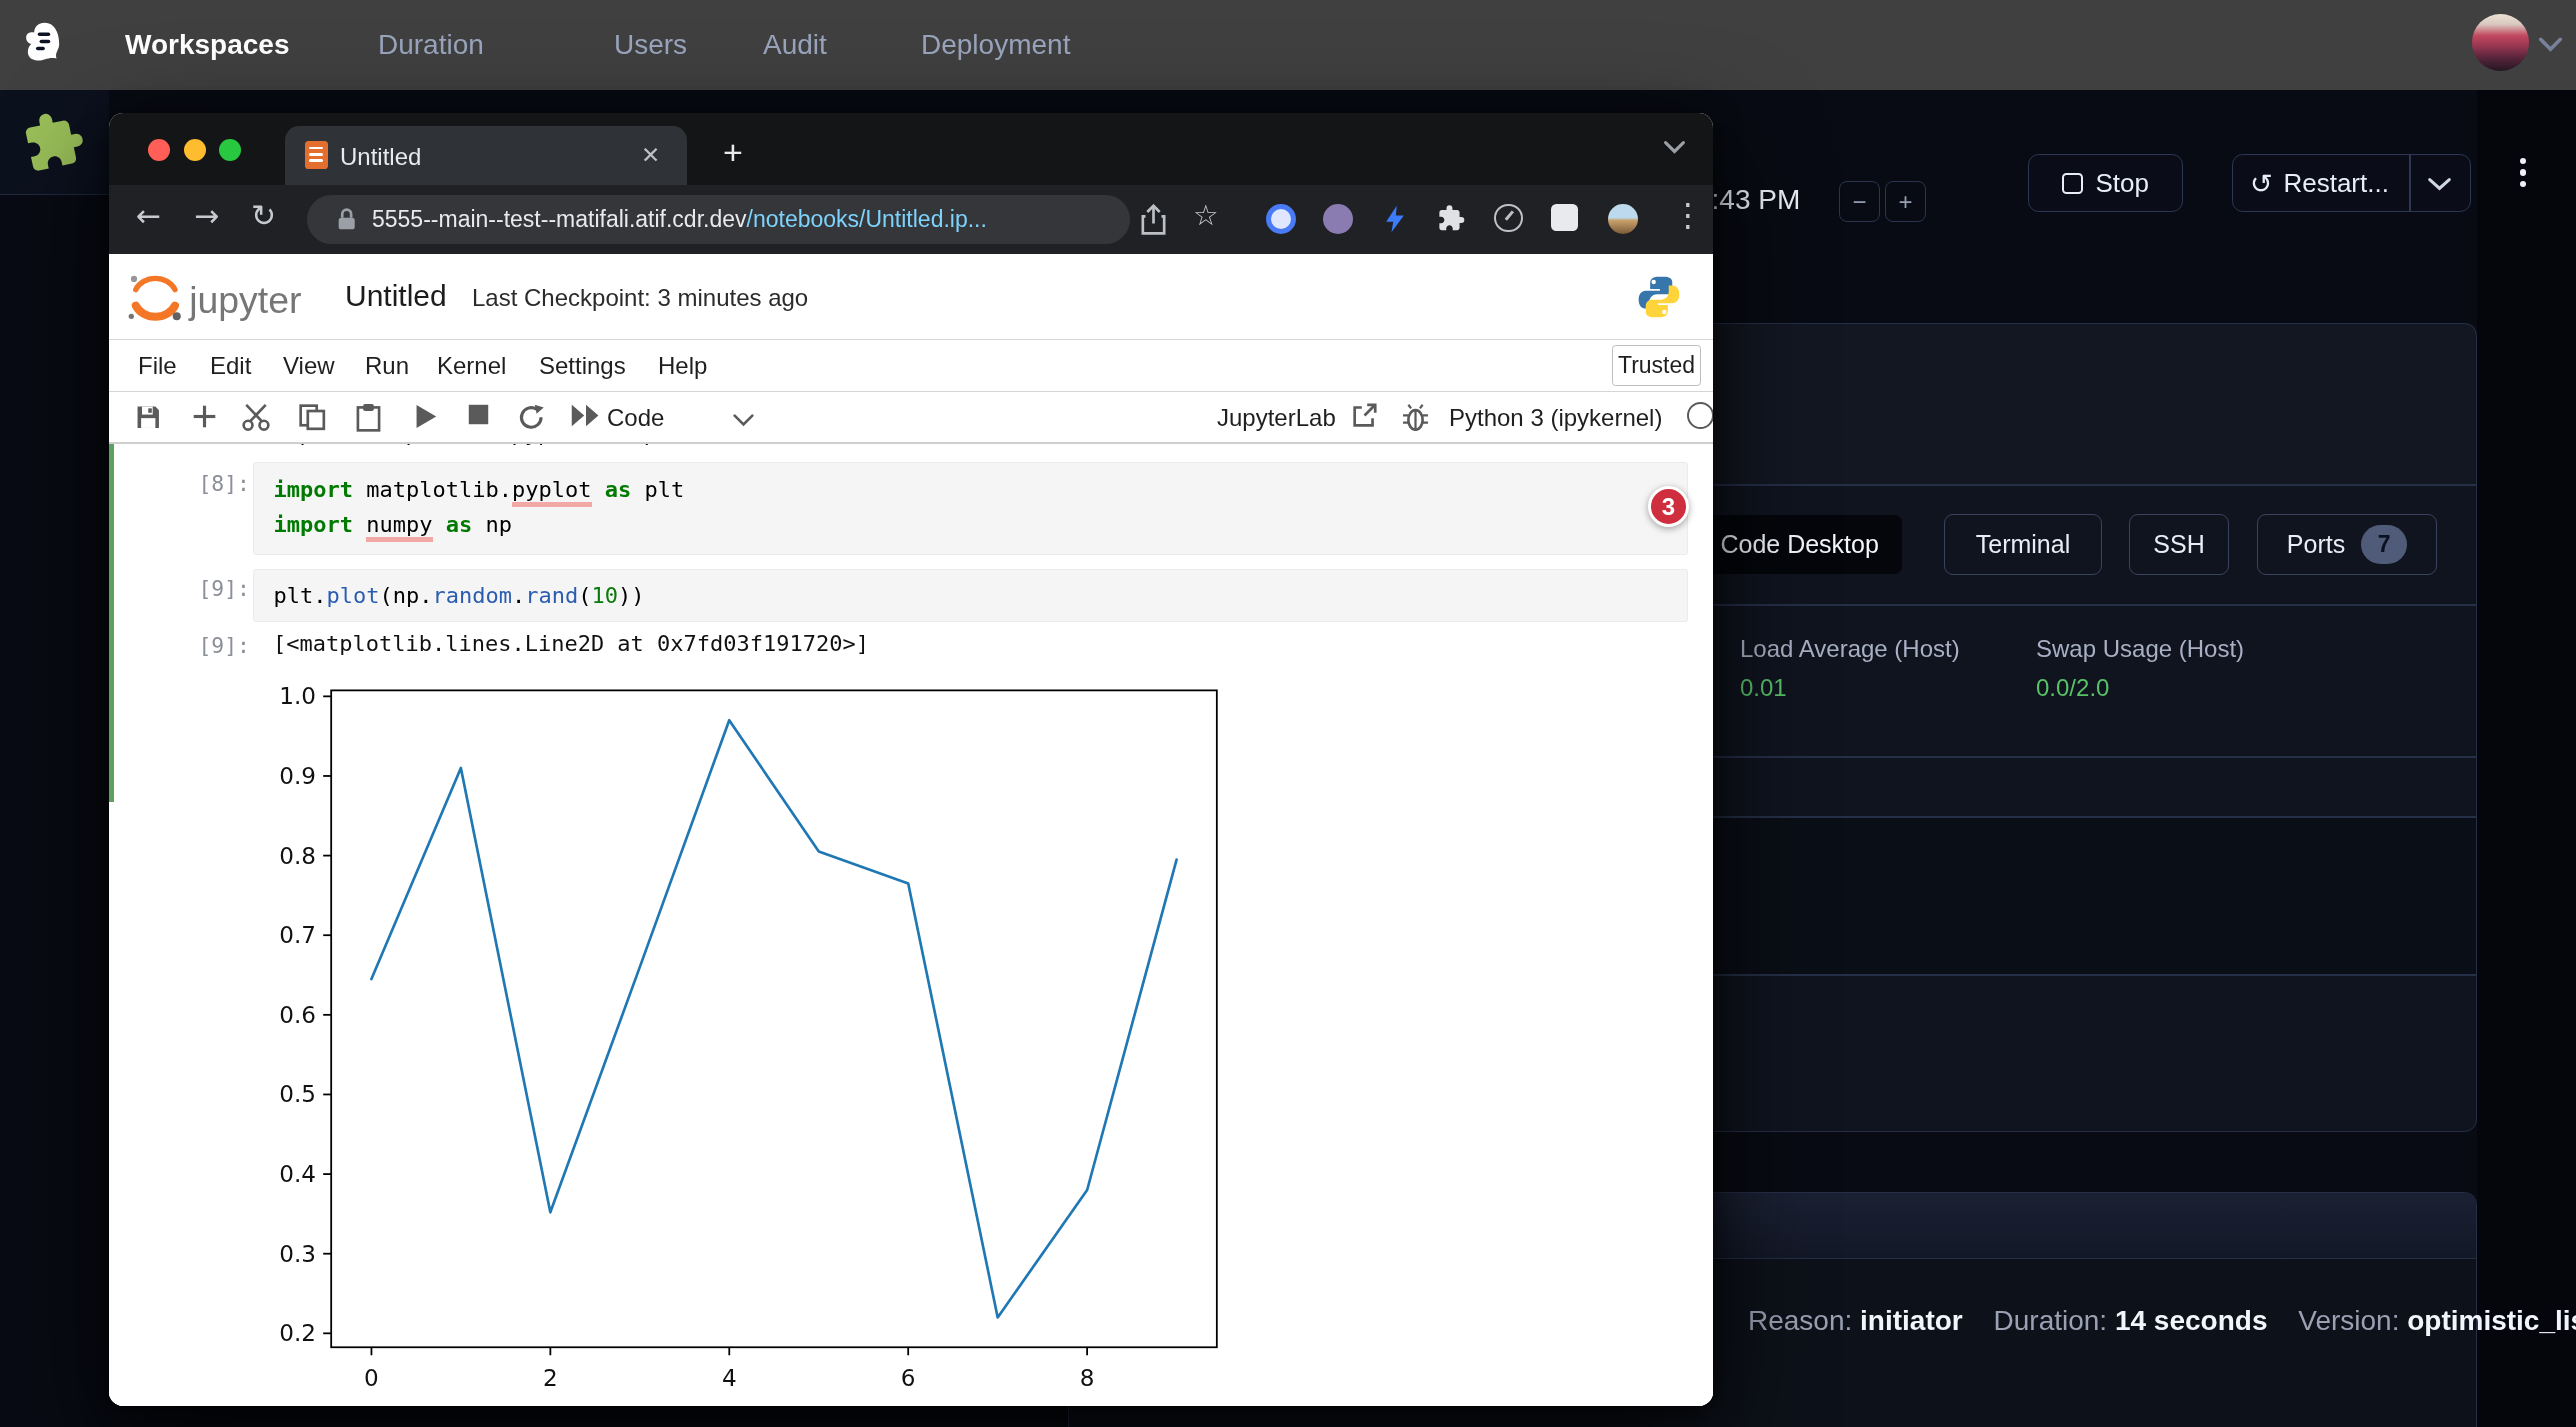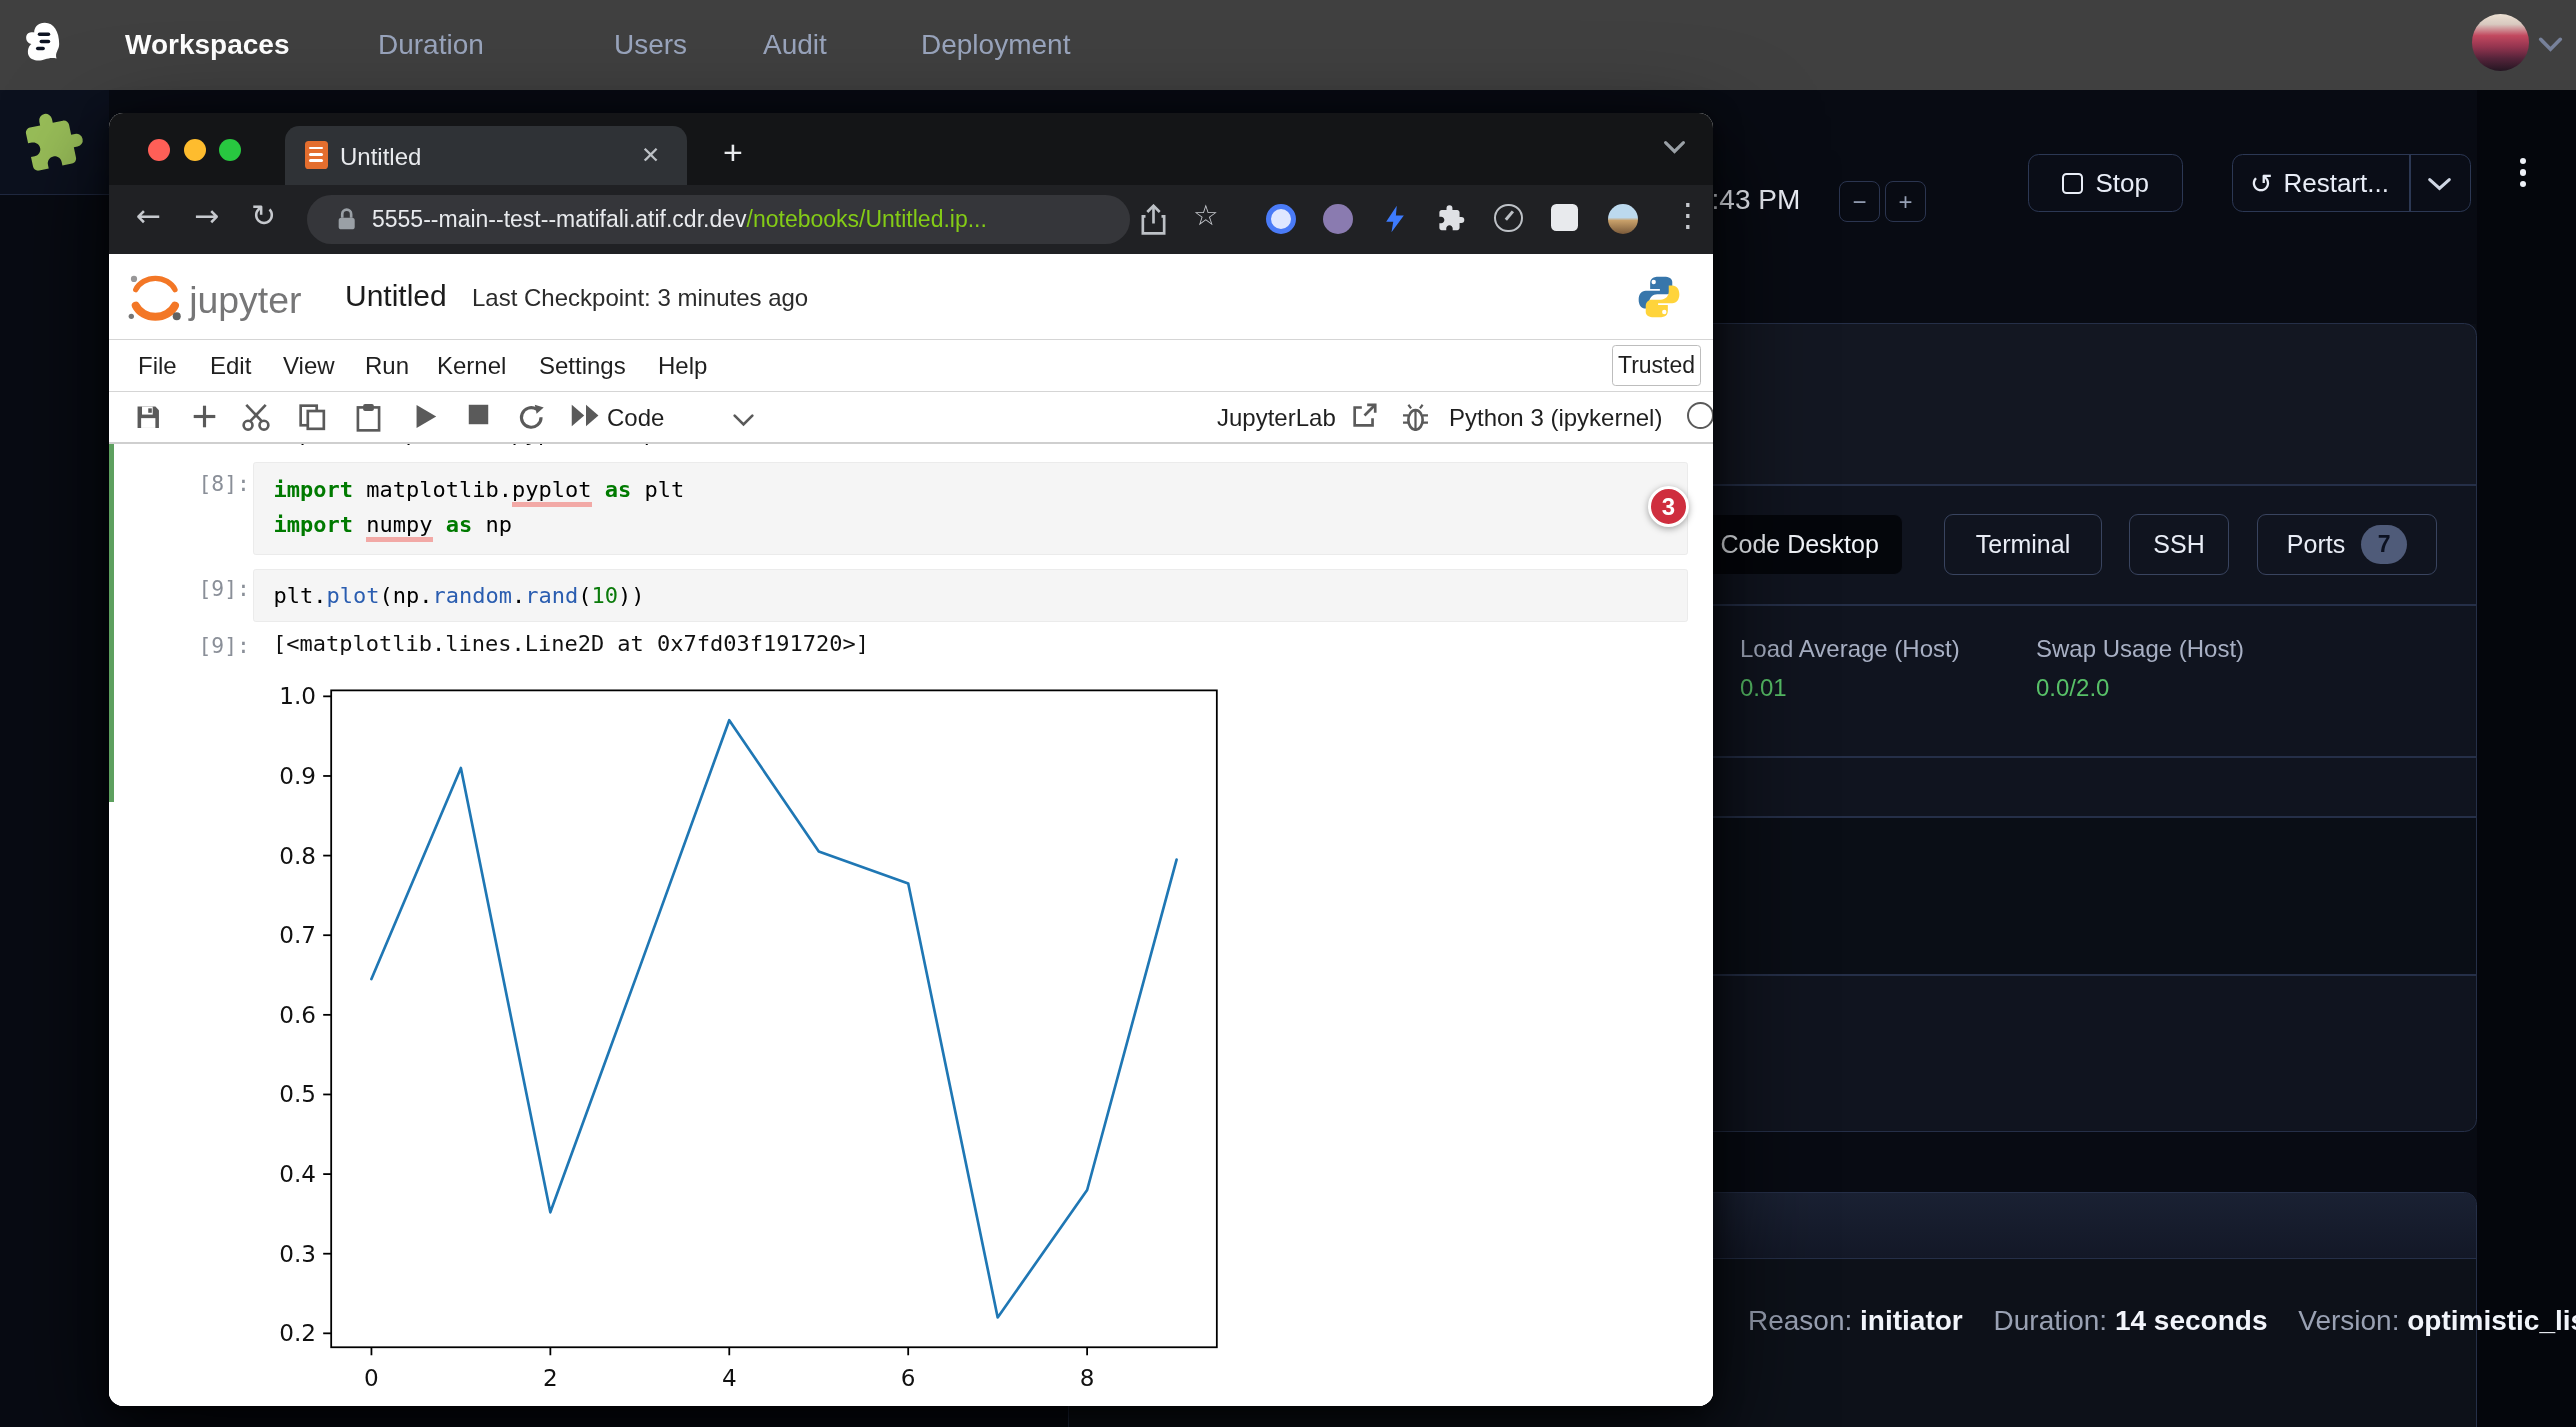--- a/index.html
+++ b/index.html
@@ -51,21 +51,21 @@
   .tab-favicon{position:absolute;left:19.6px;top:15px;width:23px;height:28.5px;background:#e46e2e;border-radius:3.6px;}
   .tab-favicon i{position:absolute;left:4.5px;width:14.2px;height:2.7px;background:#fff;border-radius:1.8px;}
   .tab-title{position:absolute;left:55px;top:17px;font-size:24px;color:#e8eaed;}
   .tab-close{position:absolute;left:356px;top:16px;font-size:23px;color:#bdc1c6;font-family:"DejaVu Sans",sans-serif;}
   .newtab{position:absolute;left:614px;top:19.6px;font-size:34px;color:#e8eaed;font-weight:300;}
   .tabsearch{position:absolute;left:1553px;top:25px;}
   .btoolbar{position:absolute;left:0;top:72px;width:100%;height:69px;background:#202124;}
   .nav-ic{position:absolute;top:12.5px;font-size:30px;color:#c6c9ce;font-family:"DejaVu Sans",sans-serif;}
   .omnibox{position:absolute;left:198px;top:9.8px;width:823px;height:49px;border-radius:25px;background:#35363a;}
   .url{position:absolute;left:65px;top:11.6px;font-size:23px;white-space:nowrap;}
-  .url .host{color:#e8eaed;} .url .path{color:#84cc16;text-align:right;}
+  .url .host{color:#e8eaed;} .url .path{color:#7dd3fc;text-align:right;}
   .ext{position:absolute;top:18.7px;}
   
   .jpage{position:absolute;left:0;top:141px;width:100%;height:1153px;background:#ffffff;}
   .jheader{position:absolute;left:0;top:0;width:100%;height:86px;border-bottom:1.8px solid #d5d5d5;box-sizing:border-box;}
   .jtitle{position:absolute;left:236px;top:25px;font-size:30px;color:#1c1c1c;}
   .jcheckpoint{position:absolute;left:363px;top:30px;font-size:24px;color:#2b2b2b;}
   .jmenubar{position:absolute;left:0;top:86px;width:100%;height:52px;border-bottom:1.8px solid #d5d5d5;box-sizing:border-box;}
   .jmenu{position:absolute;top:11.6px;font-size:24px;color:#1f1f1f;}
   .trusted{position:absolute;left:1503px;top:5.3px;width:87px;height:39px;border:1.8px solid #bdbdbd;border-radius:3.6px;
       font-size:23px;color:#1f1f1f;display:flex;align-items:center;justify-content:center;background:#fff;}

